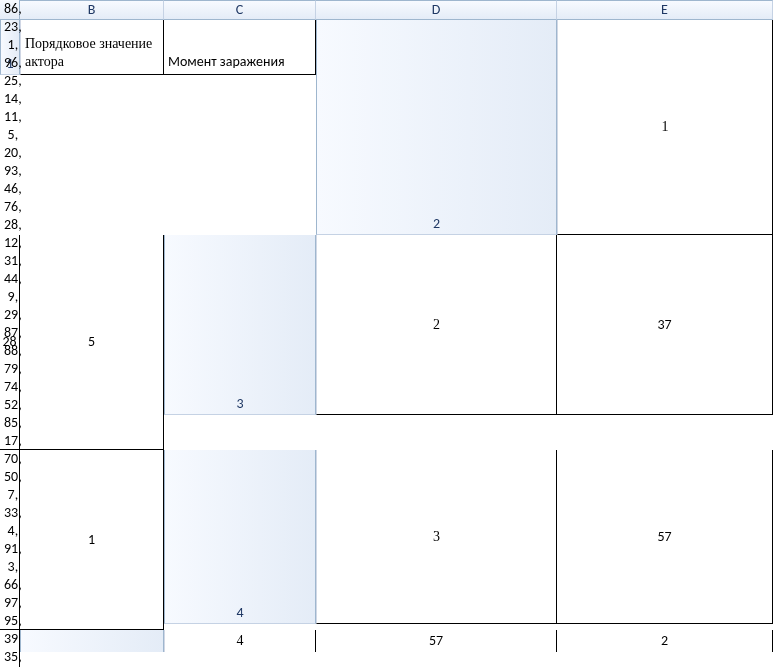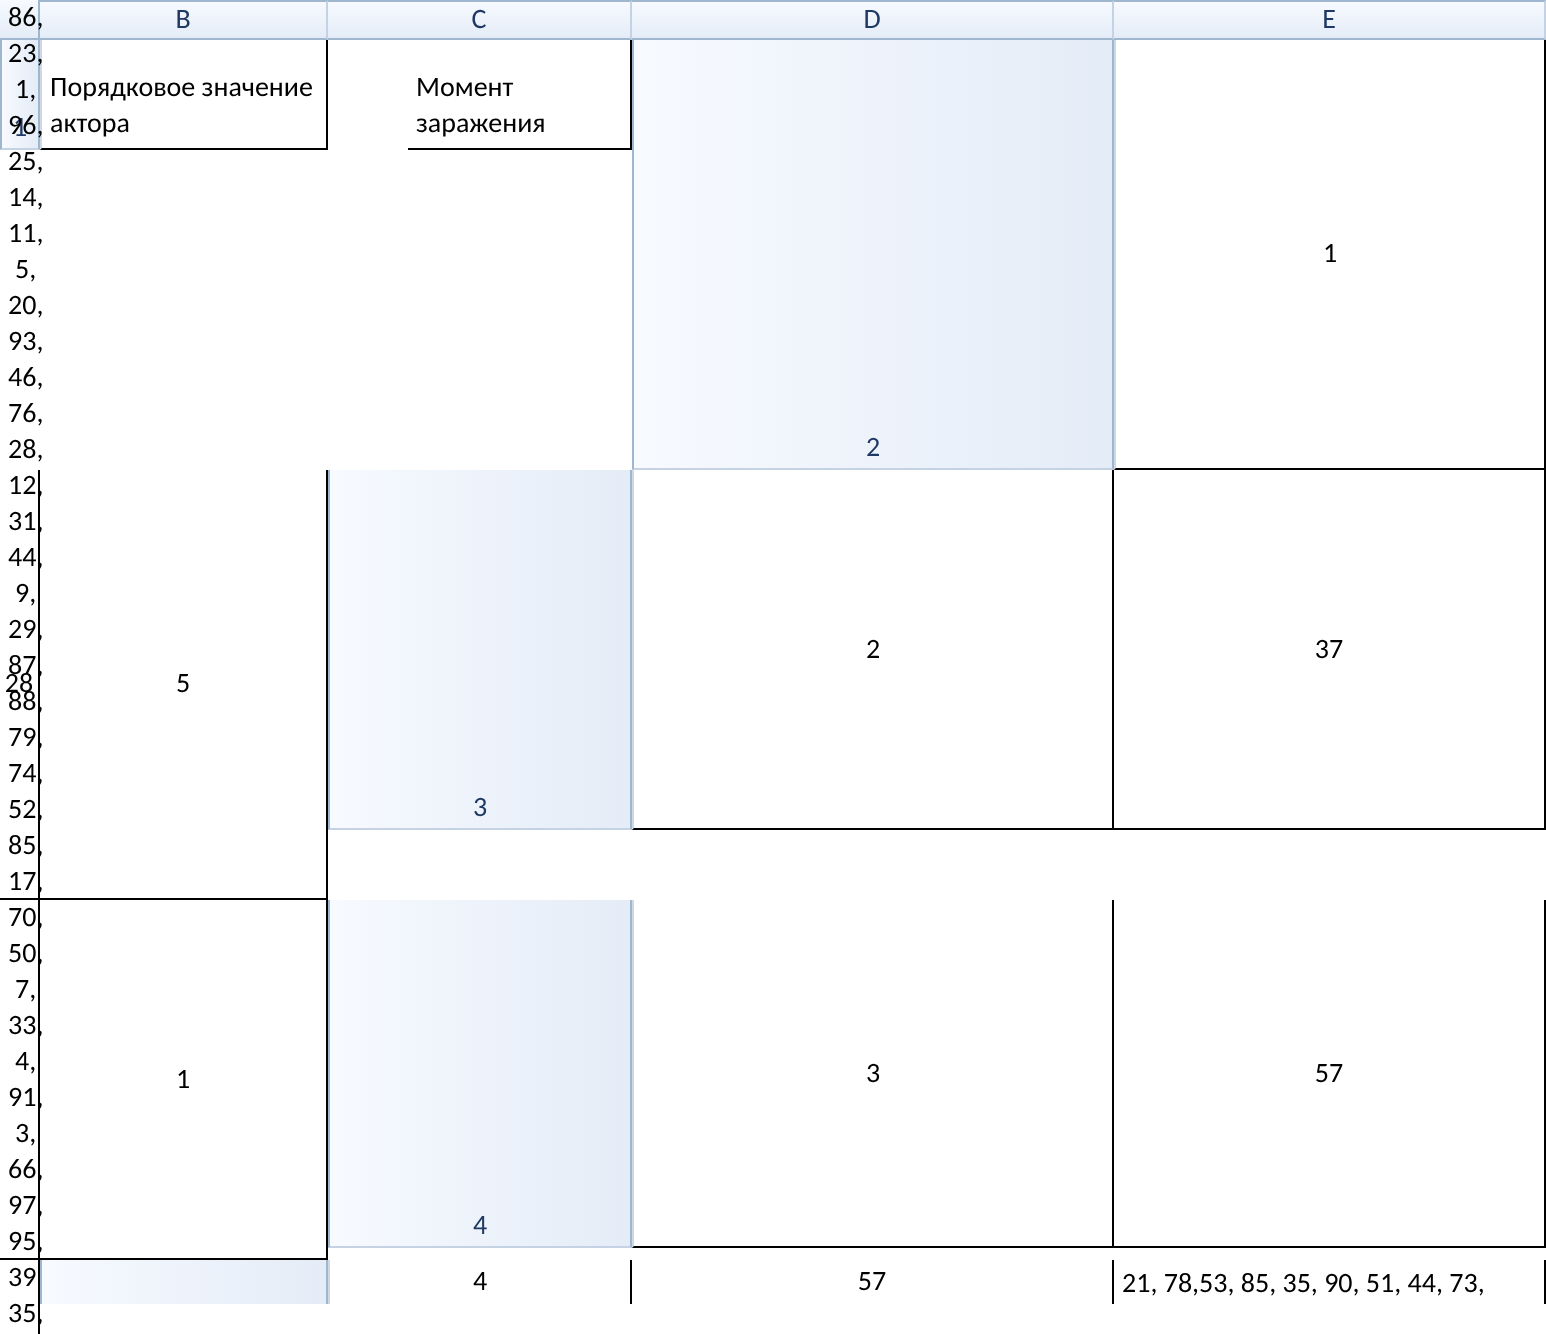--- a/index.html
+++ b/index.html
@@ -48,21 +48,21 @@
     border-bottom: 1px solid #9eb6ce;
   }
   .cell {
     border-bottom: 1px solid #000;
     border-right: 1px solid #000;
     padding: 3px 4px;
     line-height: 18px;
     white-space: normal;
   }
   .vcenter-wrap { display: flex; align-items: center; justify-content: center; }
-  .leftcol { border-left: 1px solid #d0d7e5; }
+  .leftcol { border-left: 1px solid #d0d7e5; font-family: Liberation Serif, serif; }
   
   .h-hdr { height: 55px; }
   .h-r2  { height: 215px; }
   .h-r3  { height: 180px; }
   .h-r4  { height: 174px; }
   .h-r5  { height: 22px; border-bottom: none; }
   .h-r5.rowhdr, .h-r5.cell { border-bottom: none; }
   .nobottom { border-bottom: none !important; }
 </style>
 </head>
@@ -71,21 +71,21 @@
 <div class="sheet">
 
   <div class="corner"></div>
   <div class="colhdr">B</div>
   <div class="colhdr">C</div>
   <div class="colhdr">D</div>
   <div class="colhdr">E</div>
 
   <div class="rowhdr h-hdr">1</div>
   <div class="cell h-hdr leftcol" style="display:flex;align-items:flex-end;">Порядковое значение актора</div>
-  <div class="cell h-hdr" style="display:flex;align-items:flex-end;margin-left:40px;">Момент заражения</div>
+  <div class="cell h-hdr" style="display:flex;align-items:flex-end;">Момент заражения</div>
 
   <div class="rowhdr h-r2">2</div>
   <div class="cell h-r2 leftcol vcenter-wrap">1</div>
   <div class="cell h-r2 vcenter-wrap">28</div>
   <div class="cell h-r2 vcenter-wrap">5</div>
 
   <div class="rowhdr h-r3">3</div>
   <div class="cell h-r3 leftcol vcenter-wrap">2</div>
   <div class="cell h-r3 vcenter-wrap">37</div>
   <div class="cell h-r3" style="display:flex;align-items:center;white-space:pre-line;text-align:center;">86, 23, 1, 96, 25, 14, 11, 5, 20, 93,
@@ -98,16 +98,15 @@
   <div class="cell h-r3 vcenter-wrap">1</div>
 
   <div class="rowhdr h-r4">4</div>
   <div class="cell h-r4 leftcol vcenter-wrap">3</div>
   <div class="cell h-r4 vcenter-wrap">57</div>
   <div class="cell h-r4 vcenter-wrap">6</div>
 
   <div class="rowhdr h-r5 nobottom"></div>
   <div class="cell h-r5 leftcol vcenter-wrap nobottom">4</div>
   <div class="cell h-r5 vcenter-wrap nobottom">57</div>
-  <div class="cell h-r5 nobottom" style="white-space:pre-line;">21, 78,53, 85, 35, 90, 51, 44, 73,</div>
   <div class="cell h-r5 vcenter-wrap nobottom">2</div>
 
 </div>
 
 </body></html>

